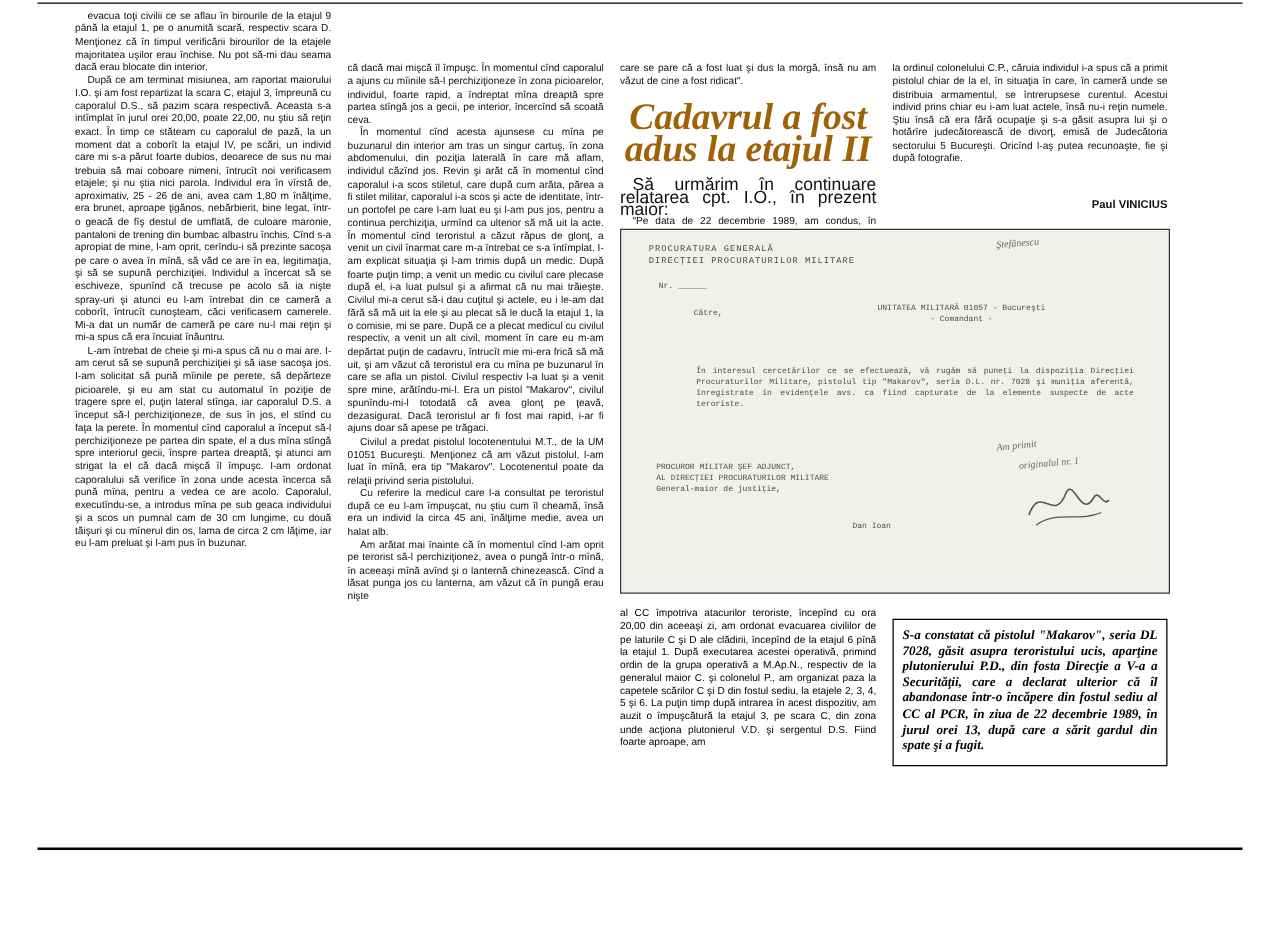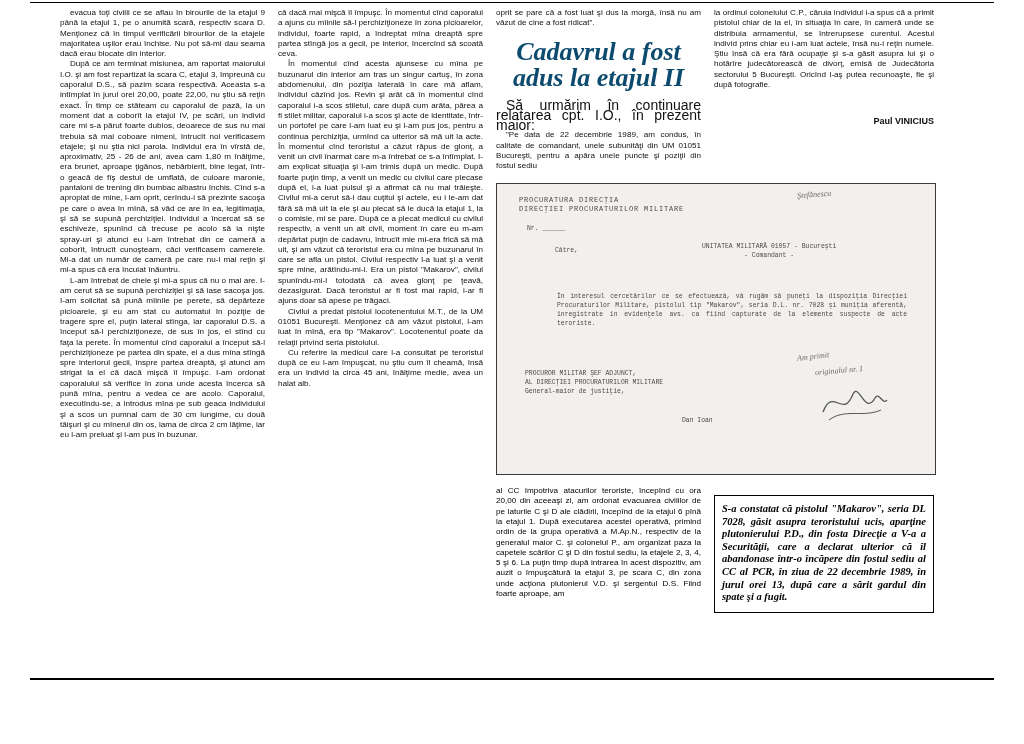--- a/index.html
+++ b/index.html
@@ -51,35 +51,36 @@
     line-height: 10.3px;
     text-align: justify;
     color: #101010;
   }
   .col p {
     margin: 0 0 0 0;
     text-indent: 10px;
   }
   .col p.noind {
     text-indent: 0;
+    margin-top: 42px;
   }
   .col1 { left: 30px; width: 205px; }
   .col2 { left: 248px; width: 205px; }
   .col3 { left: 466px; width: 205px; }
   .col4 { left: 684px; width: 220px; }
 
   .headline {
     font-family: "Liberation Serif", serif;
     font-weight: bold;
     font-style: italic;
-    font-size: 26px;
+    font-size: 30px;
     line-height: 26px;
     text-align: center;
     margin: 10px 0 9px 0;
-    color: #0c4a6e;
+    color: #a16207;
   }
   .lead {
     font-size: 14px;
     line-height: 10.3px;
     text-align: justify;
   }
   .byline {
     text-align: right;
     font-weight: bold;
     font-size: 9px;
@@ -207,38 +208,39 @@
       <p>După ce am terminat misiunea, am raportat maiorului I.O. şi am fost repartizat la scara C, etajul 3, împreună cu caporalul D.S., să pazim scara respectivă. Aceasta s-a intîmplat în jurul orei 20,00, poate 22,00, nu ştiu să reţin exact. În timp ce stăteam cu caporalul de pază, la un moment dat a coborît la etajul IV, pe scări, un individ care mi s-a părut foarte dubios, deoarece de sus nu mai trebuia să mai coboare nimeni, întrucît noi verificasem etajele; şi nu ştia nici parola. Individul era în vîrstă de, aproximativ, 25 - 26 de ani, avea cam 1,80 m înălţime, era brunet, aproape ţigănos, nebărbierit, bine legat, într-o geacă de fîş destul de umflată, de culoare maronie, pantaloni de trening din bumbac albastru închis. Cînd s-a apropiat de mine, l-am oprit, cerîndu-i să prezinte sacoşa pe care o avea în mînă, să văd ce are în ea, legitimaţia, şi să se supună perchiziţiei. Individul a încercat să se eschiveze, spunînd că trecuse pe acolo să ia nişte spray-uri şi atunci eu l-am întrebat din ce cameră a coborît, întrucît cunoşteam, căci verificasem camerele. Mi-a dat un număr de cameră pe care nu-l mai reţin şi mi-a spus că era încuiat înăuntru.</p>
       <p>L-am întrebat de cheie şi mi-a spus că nu o mai are. I-am cerut să se supună perchiziţiei şi să iase sacoşa jos. I-am solicitat să pună mîinile pe perete, să depărteze picioarele, şi eu am stat cu automatul în poziţie de tragere spre el, puţin lateral stînga, iar caporalul D.S. a început să-l perchiziţioneze, de sus în jos, el stînd cu faţa la perete. În momentul cînd caporalul a început să-l perchiziţioneze pe partea din spate, el a dus mîna stîngă spre interiorul gecii, înspre partea dreaptă, şi atunci am strigat la el că dacă mişcă îl împuşc. I-am ordonat caporalului să verifice în zona unde acesta încerca să pună mîna, pentru a vedea ce are acolo. Caporalul, executîndu-se, a introdus mîna pe sub geaca individului şi a scos un pumnal cam de 30 cm lungime, cu două tăişuri şi cu mînerul din os, lama de circa 2 cm lăţime, iar eu l-am preluat şi l-am pus în buzunar.</p>
       <p></p>
     </div>
 
     <div class="col col2">
       <p class="noind">că dacă mai mişcă îl împuşc. În momentul cînd caporalul a ajuns cu mîinile să-l perchiziţioneze în zona picioarelor, individul, foarte rapid, a îndreptat mîna dreaptă spre partea stîngă jos a gecii, pe interior, încercînd să scoată ceva.</p>
       <p>În momentul cînd acesta ajunsese cu mîna pe buzunarul din interior am tras un singur cartuş, în zona abdomenului, din poziţia laterală în care mă aflam, individul căzînd jos. Revin şi arăt că în momentul cînd caporalul i-a scos stiletul, care după cum arăta, părea a fi stilet militar, caporalul i-a scos şi acte de identitate, într-un portofel pe care l-am luat eu şi l-am pus jos, pentru a continua perchiziţia, urmînd ca ulterior să mă uit la acte. În momentul cînd teroristul a căzut răpus de glonţ, a venit un civil înarmat care m-a întrebat ce s-a întîmplat. I-am explicat situaţia şi l-am trimis după un medic. După foarte puţin timp, a venit un medic cu civilul care plecase după el, i-a luat pulsul şi a afirmat că nu mai trăieşte. Civilul mi-a cerut să-i dau cuţitul şi actele, eu i le-am dat fără să mă uit la ele şi au plecat să le ducă la etajul 1, la o comisie, mi se pare. După ce a plecat medicul cu civilul respectiv, a venit un alt civil, moment în care eu m-am depărtat puţin de cadavru, întrucît mie mi-era frică să mă uit, şi am văzut că teroristul era cu mîna pe buzunarul în care se afla un pistol. Civilul respectiv l-a luat şi a venit spre mine, arătîndu-mi-l. Era un pistol "Makarov", civilul spunîndu-mi-l totodată că avea glonţ pe ţeavă, dezasigurat. Dacă teroristul ar fi fost mai rapid, i-ar fi ajuns doar să apese pe trăgaci.</p>
       <p>Civilul a predat pistolul locotenentului M.T., de la UM 01051 Bucureşti. Menţionez că am văzut pistolul, l-am luat în mînă, era tip "Makarov". Locotenentul poate da relaţii privind seria pistolului.</p>
       <p>Cu referire la medicul care l-a consultat pe teroristul după ce eu l-am împuşcat, nu ştiu cum îl cheamă, însă era un individ la circa 45 ani, înălţime medie, avea un halat alb.</p>
+      <p>Am arătat mai înainte că în momentul cînd l-am oprit pe terorist să-l perchiziţionez, avea o pungă într-o mînă, în aceeaşi mînă avînd şi o lanternă chinezească. Cînd a lăsat punga jos cu lanterna, am văzut că în pungă erau nişte</p>
     </div>
 
     <div class="col col3">
-      <p class="noind">oprit se pare că a fost luat şi dus la morgă, însă nu am văzut de cine a fost ridicat".</p>
+      <p class="noind">care se pare că a fost luat şi dus la morgă, însă nu am văzut de cine a fost ridicat".</p>
       <div class="headline">Cadavrul a fost adus la etajul II</div>
       <p class="lead">Să urmărim în continuare relatarea cpt. I.O., în prezent maior:</p>
       <p>"Pe data de 22 decembrie 1989, am condus, în calitate de comandant, unele subunităţi din UM 01051 Bucureşti, pentru a apăra unele puncte şi poziţii din fostul sediu</p>
     </div>
 
     <div class="col col4">
       <p class="noind">la ordinul colonelului C.P., căruia individul i-a spus că a primit pistolul chiar de la el, în situaţia în care, în cameră unde se distribuia armamentul, se întrerupsese curentul. Acestui individ prins chiar eu i-am luat actele, însă nu-i reţin numele. Ştiu însă că era fără ocupaţie şi s-a găsit asupra lui şi o hotărîre judecătorească de divorţ, emisă de Judecătoria sectorului 5 Bucureşti. Oricînd l-aş putea recunoaşte, fie şi după fotografie.</p>
       <div class="byline">Paul VINICIUS</div>
     </div>
 
     <div class="facsimile">
       <div class="fx-inner">
         <div class="fx-head">
-          <div>PROCURATURA  DIRECŢIA</div>
+          <div>PROCURATURA  GENERALĂ</div>
           <div>DIRECŢIEI  PROCURATURILOR  MILITARE</div>
         </div>
         <div class="fx-nr">Nr. ______</div>
         <div class="fx-catre">Către,</div>
         <div class="fx-unit">
           <div>UNITATEA  MILITARĂ  01057 - Bucureşti</div>
           <div style="text-align:center">- Comandant -</div>
         </div>
         <div class="fx-body">În interesul cercetărilor ce se efectuează, vă rugăm să puneţi la dispoziţia Direcţiei Procuraturilor Militare, pistolul tip "Makarov", seria D.L. nr. 7028 şi muniţia aferentă, înregistrate în evidenţele avs. ca fiind capturate de la elemente suspecte de acte teroriste.</div>
         <div class="fx-sig">

